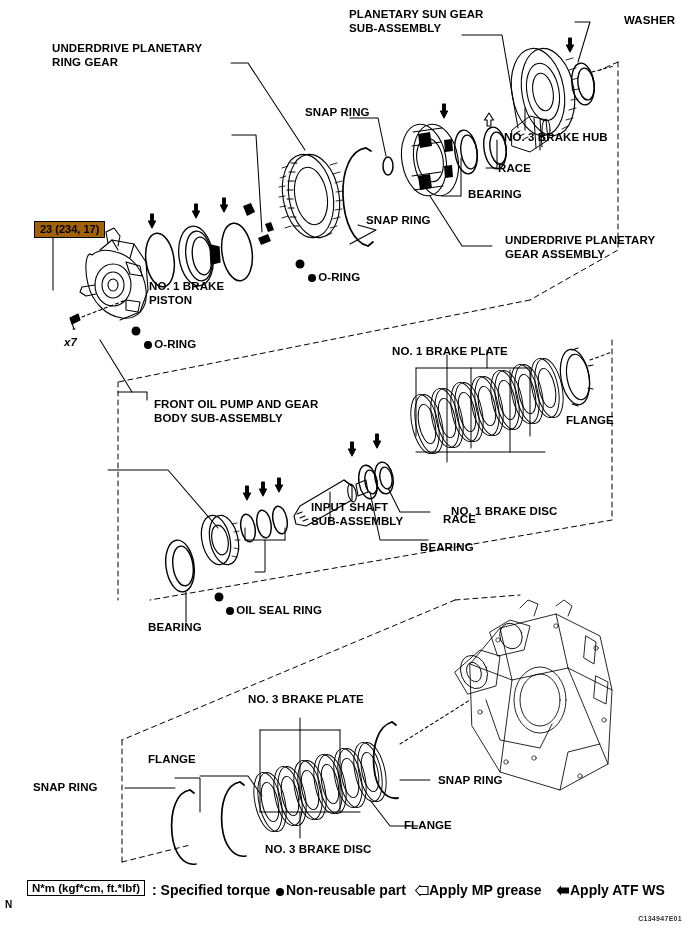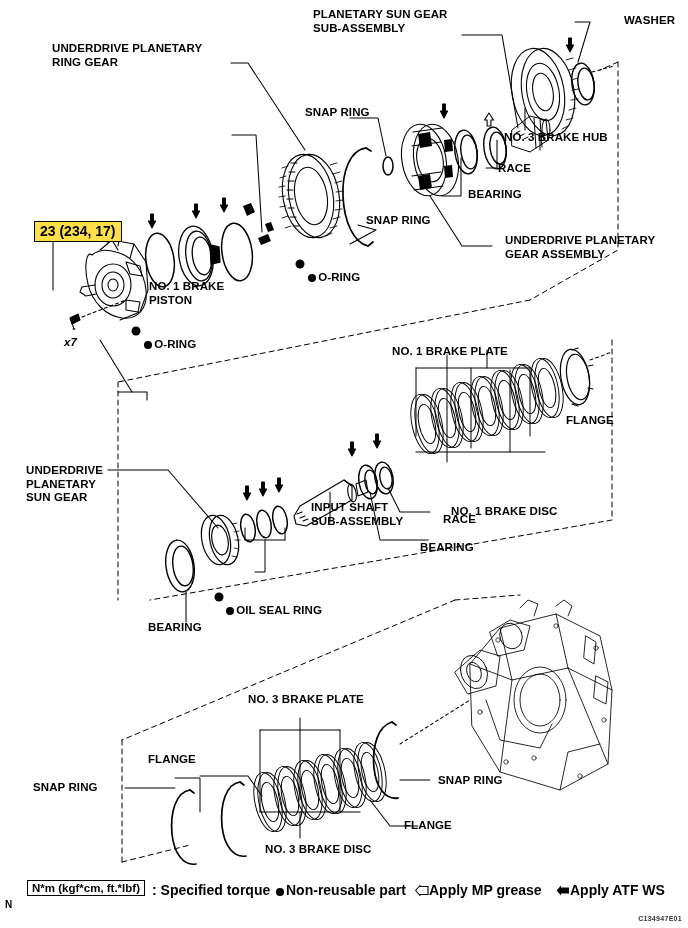--- a/index.html
+++ b/index.html
@@ -36,23 +36,23 @@
     width:8px;height:8px;
     border-radius:50%;
     background:#000;
     vertical-align:-1px;
     margin-right:2px;
   }
   .torque-box{
     position:absolute;
     border:1.6px solid #000;
     padding:1px 5px 2px 5px;
-    font-size:14px;
+    font-size:11px;
     font-weight:700;
-    background:#fde047;
+    background:#a16207;
     white-space:nowrap;
   }
   .legend{
     position:absolute;
     left:0; top:880px;
     width:655px; height:26px;
   }
   .legend-item{
     position:absolute;
     font-size:14px;
@@ -491,21 +491,21 @@
 
 
   <div class="torque-box" style="left:34px; top:221px;">23 (234, 17)</div>
 
   <div class="lbl" style="left:64px; top:336px; font-style:italic;">x7</div>
 
   <div class="lbl" style="left:305px; top:106px;">SNAP RING</div>
 
   <div class="lbl" style="left:366px; top:214px;">SNAP RING</div>
 
-  <div class="lbl" style="left:313px; top:8px;">PLANETARY SUN GEAR
+  <div class="lbl" style="left:349px; top:8px;">PLANETARY SUN GEAR
 SUB-ASSEMBLY</div>
 
   <div class="lbl" style="left:624px; top:14px;">WASHER</div>
 
   <div class="lbl" style="left:504px; top:131px;">NO. 3 BRAKE HUB</div>
 
   <div class="lbl" style="left:498px; top:162px;">RACE</div>
 
   <div class="lbl" style="left:468px; top:188px;">BEARING</div>
 
@@ -516,30 +516,29 @@
     <span class="dot"></span><span>O-RING</span>
   </div>
 
   <div class="lbl" style="left:131px; top:324px;">
     <span class="dot"></span><span>O-RING</span>
   </div>
 
   <div class="lbl" style="left:149px; top:280px;">NO. 1 BRAKE
 PISTON</div>
 
+  <div class="lbl" style="left:154px; top:398px;">FRONT OIL PUMP AND GEAR
+BODY SUB-ASSEMBLY</div>
 
   <div class="lbl" style="left:392px; top:345px;">NO. 1 BRAKE PLATE</div>
 
   <div class="lbl" style="left:451px; top:505px;">NO. 1 BRAKE DISC</div>
 
   <div class="lbl" style="left:566px; top:414px;">FLANGE</div>
 
-  <div class="lbl" style="left:26px; top:464px;">UNDERDRIVE
-PLANETARY
-SUN GEAR</div>
 
   <div class="lbl" style="left:288px; top:501px;padding-left:23px;">INPUT SHAFT
 SUB-ASSEMBLY</div>
 
   <div class="lbl" style="left:213px; top:590px;">
     <span class="dot"></span><span>OIL SEAL RING</span>
   </div>
 
   <div class="lbl" style="left:148px; top:621px;">BEARING</div>
 

